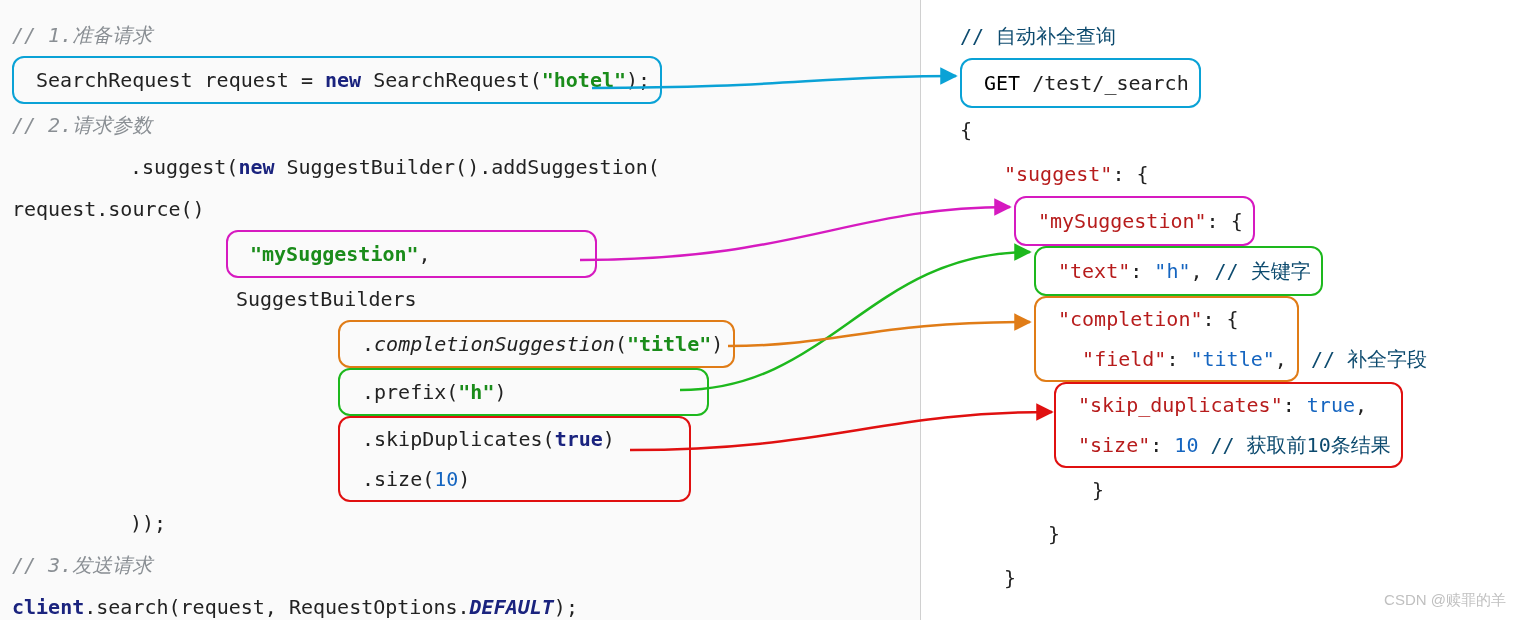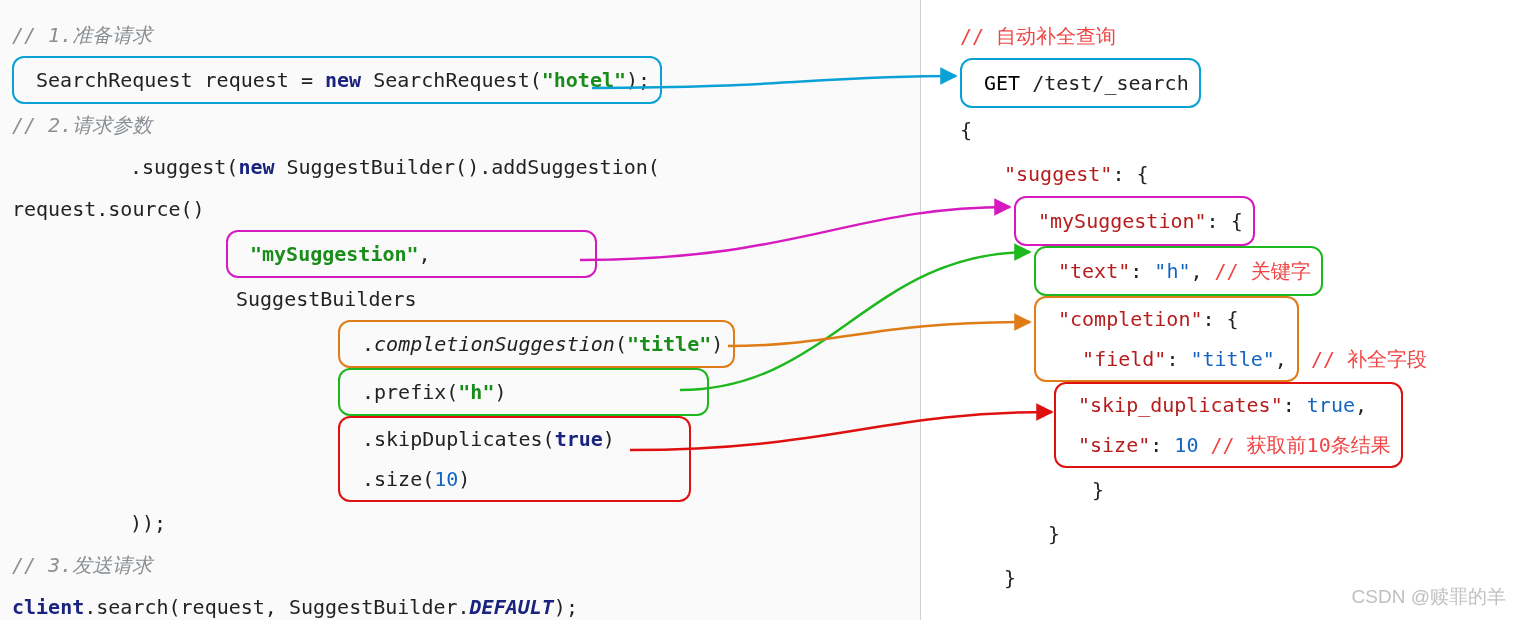--- a/index.html
+++ b/index.html
@@ -11,39 +11,39 @@
     color:#222;
     position:relative;
   }
   .pane{
     position:absolute;top:0;bottom:0;box-sizing:border-box;overflow:hidden;
   }
   .left{left:0;width:920px;background:#fafafa;padding:14px 10px 10px 12px;line-height:2.1;}
   .right{left:920px;right:0;padding:14px 10px 10px 40px;line-height:2.2;}
   .divider{position:absolute;left:920px;top:0;bottom:0;width:1px;background:#d0d0d0;}
   .comment{color:#8a8f94;font-style:italic;}
-  .rcomment{color:#ef4444;}
+  .rcomment{color:#0c4a6e;}
   .kw{color:#1a237e;font-weight:bold;}
   .kw-it{font-style:italic;}
   .str{color:#1a8c1a;font-weight:bold;}
   .num{color:#1565c0;}
   .http{color:#000000;}
   .key{color:#b71c1c;}
   .jval{color:#1565c0;}
   .box{
     display:inline-block;border-radius:12px;padding:1px 10px 1px 22px;
     border:2.5px solid transparent;box-sizing:border-box;
   }
   .c-blue{border-color:#0aa2d6;}
   .c-magenta{border-color:#d61ac0;}
   .c-green{border-color:#1db81d;}
   .c-orange{border-color:#e07c17;}
   .c-red{border-color:#e01010;}
   svg.arrows{position:absolute;left:0;top:0;width:1524px;height:620px;pointer-events:none;}
-  .watermark{position:absolute;right:18px;bottom:10px;color:#c0c0c0;font-family:Arial,sans-serif;font-size:19px;}
+  .watermark{position:absolute;right:18px;bottom:10px;color:#c0c0c0;font-family:Arial,sans-serif;font-size:15px;}
 </style>
 </head>
 <body>
 
 <div class="pane left">
   <div class="comment">// 1.准备请求</div>
 
   <div>
     <span class="box c-blue">
       <span>SearchRequest request = </span><span class="kw">new</span><span> SearchRequest(</span><span class="str">"hotel"</span><span>);</span>
@@ -83,21 +83,21 @@
       <span>.skipDuplicates(</span><span class="kw">true</span><span>)</span><br>
       <span>.size(</span><span class="num">10</span><span>)</span>
     </span>
   </div>
 
   <div style="padding-left:118px;">));</div>
 
   <div class="comment">// 3.发送请求</div>
 
   <div>
-    <span class="kw">client</span><span>.search(request, SuggestBuilder.</span><span class="kw kw-it">DEFAULT</span><span>);</span>
+    <span class="kw">client</span><span>.search(request, RequestOptions.</span><span class="kw kw-it">DEFAULT</span><span>);</span>
   </div>
 </div>
 
 <div class="divider"></div>
 
 <div class="pane right">
   <div class="rcomment">// 自动补全查询</div>
 
   <div>
     <span class="box c-blue">

